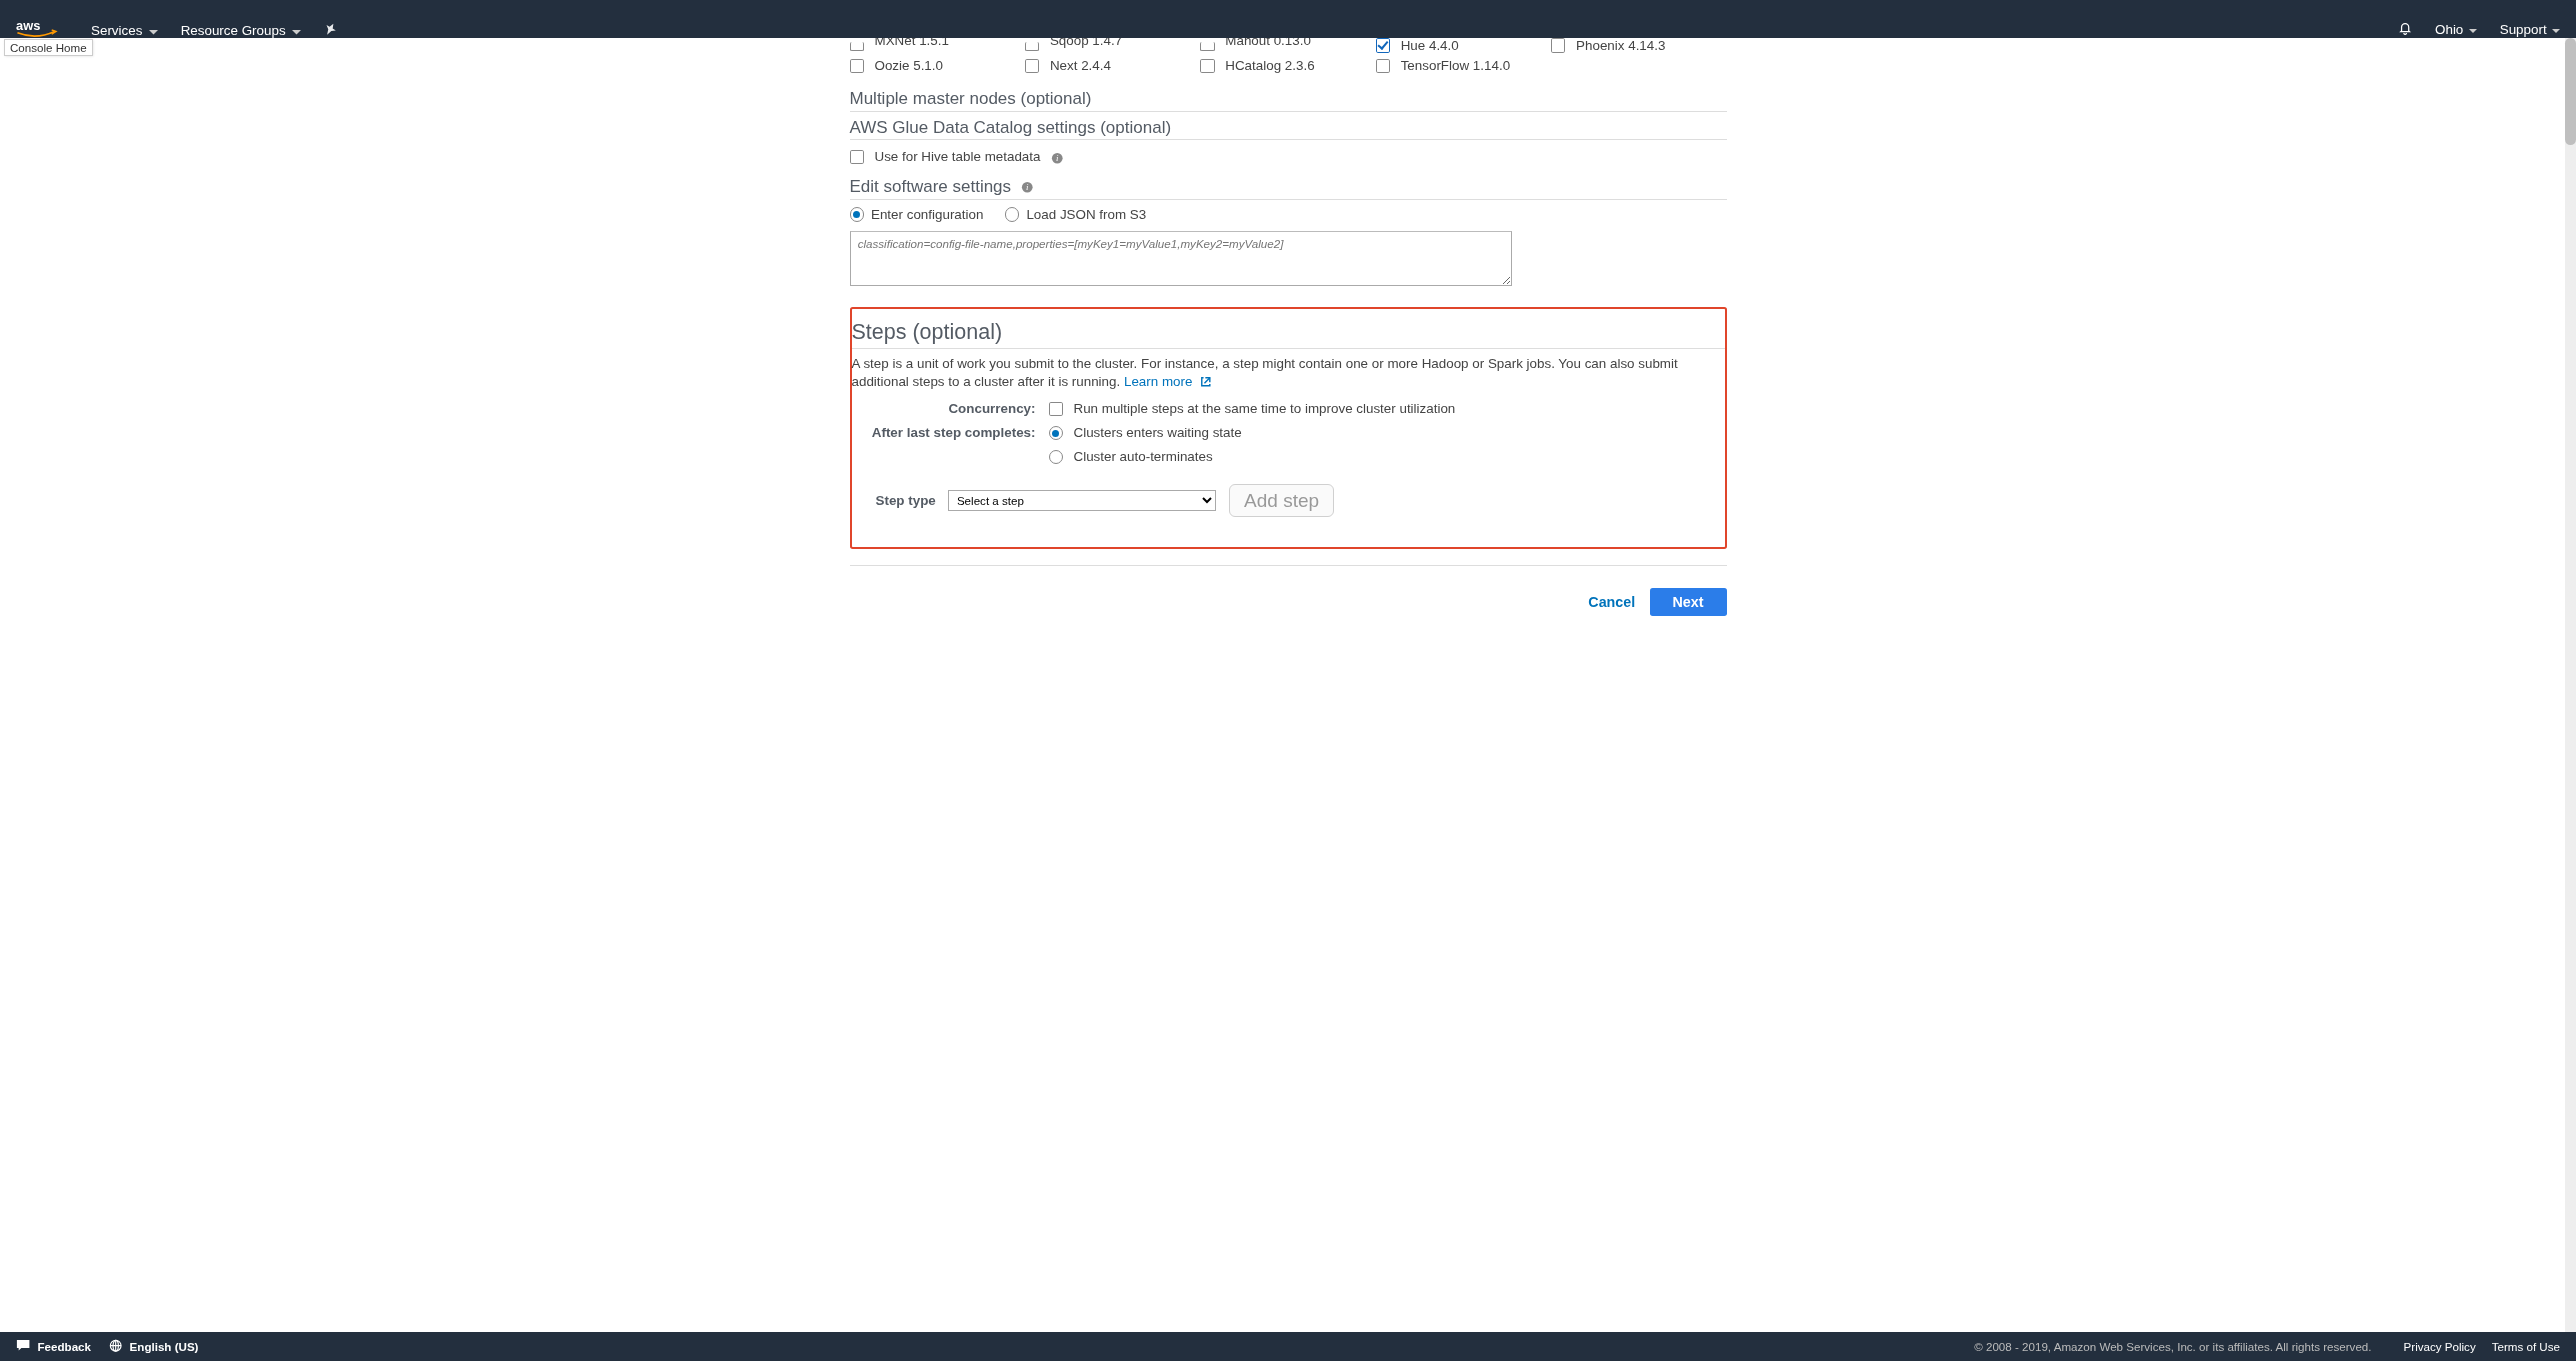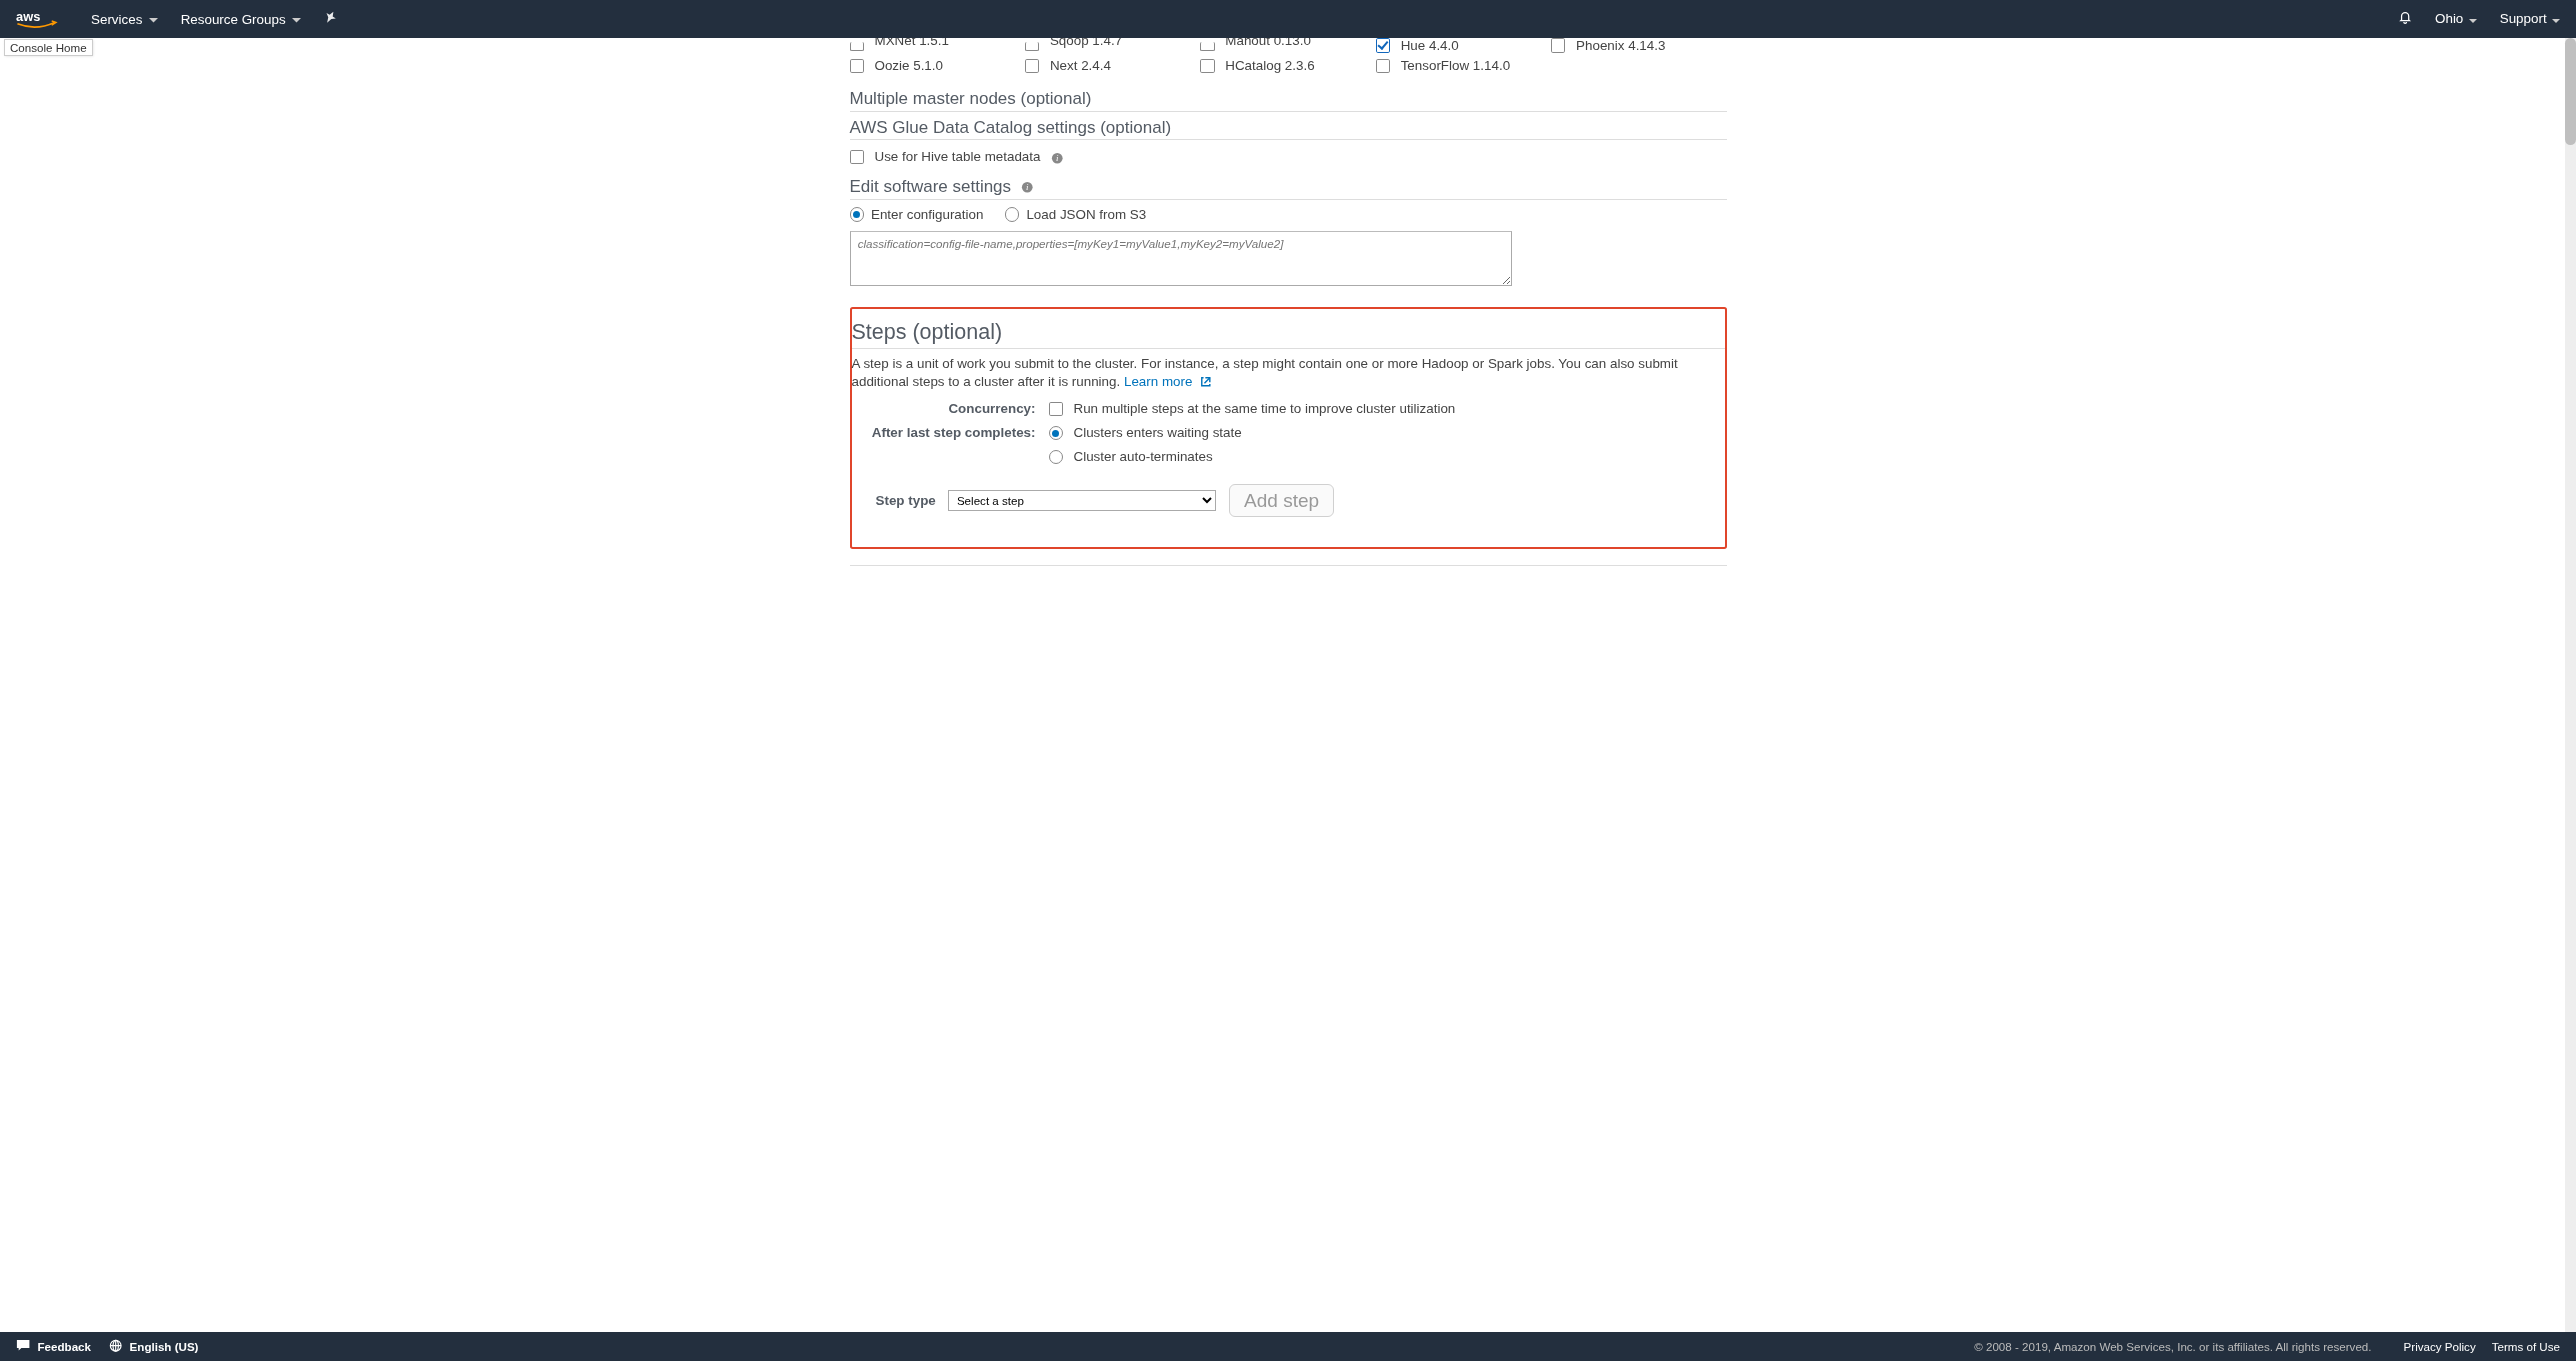--- a/index.html
+++ b/index.html
@@ -5,21 +5,21 @@
   * { box-sizing: border-box; margin: 0; padding: 0; }
   html, body { width: 100%; height: 100%; font-family: "Amazon Ember", "Helvetica Neue", Arial, sans-serif; font-size: 12.5px; color: #333; }
   body { display: flex; flex-direction: column; min-height: 100vh; background: #fff; }
 
   
   .topnav {
     background: #232f3e;
     color: #fff;
     height: 38px;
     display: flex;
-    align-items: center;
+    align-items: flex-end;
     padding: 0 16px;
     font-size: 13.4px;
   }
   .topnav .aws-logo { display: flex; align-items: center; margin-right: 25px; cursor: pointer; }
   .topnav .aws-logo svg { height: 19.7px; }
   .topnav .nav-item { display: flex; align-items: center; margin-right: 23px; cursor: pointer; }
   .topnav .nav-item .caret { margin-left: 6.3px; }
   .topnav .pin-icon { margin-right: auto; cursor: pointer; opacity: 0.9; }
   .topnav .right-section { display: flex; align-items: center; gap: 23px; }
   .topnav .caret-sm { margin-left: 5.4px; }
@@ -341,20 +341,24 @@
         <span class="lbl">Step type</span>
         <select>
           <option>Select a step</option>
         </select>
         <button class="add-step-btn" disabled="">Add step</button>
       </div>
     </div>
 
     <hr class="divider">
 
+    <div class="action-row">
+      <span class="cancel-link">Cancel</span>
+      <button class="next-btn">Next</button>
+    </div>
 
   </div>
 </div>
 
 <div class="footer">
   <span class="fb">
     <span>
       <svg width="14.3" height="12.5" viewBox="0 0 16 14">
           <path d="M1 1 H15 V10 H6 L3 13 V10 H1 Z" fill="#fff"></path>
         </svg>

